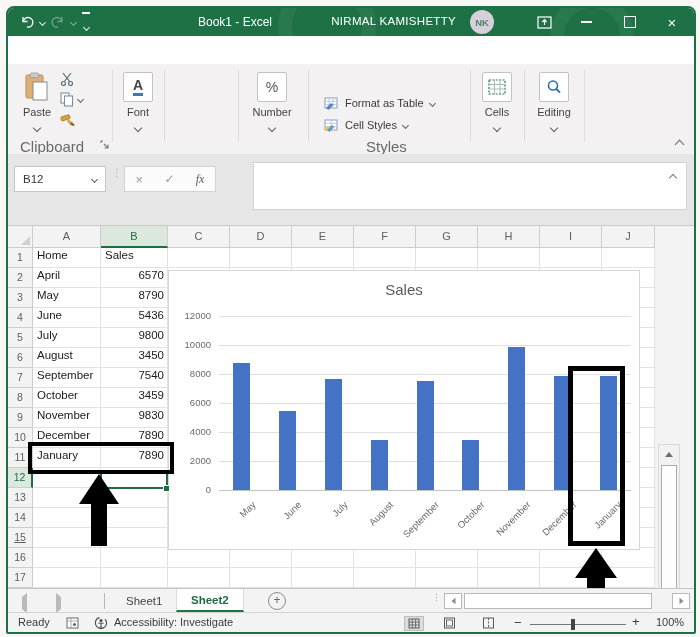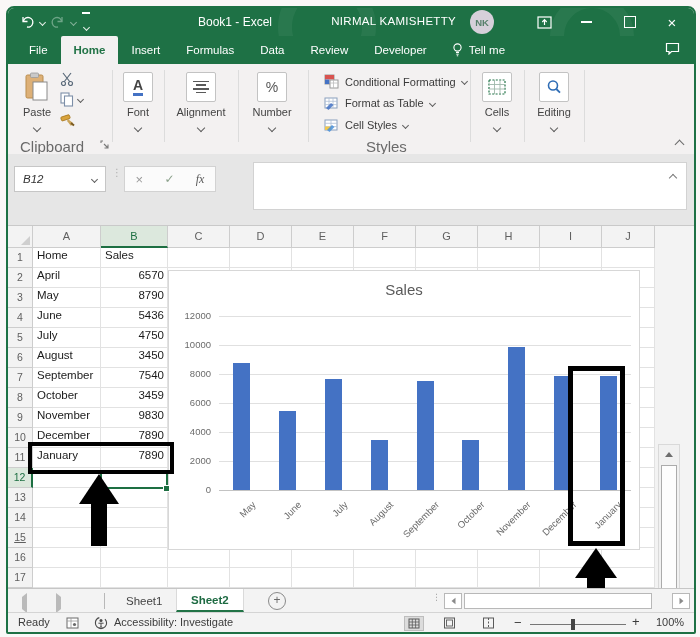--- a/index.html
+++ b/index.html
@@ -27,21 +27,21 @@
   .bigbtn{position:absolute;top:8px;text-align:center;color:#444;}
   .iconbox{width:28px;height:28px;border:1px solid #c3c3c3;background:#fff;margin:0 auto;display:flex;align-items:center;justify-content:center;border-radius:2px;}
   .bb-label{margin-top:4px;font-size:11px;}
   .chv{display:inline-block;width:5px;height:5px;border-right:1.4px solid #5f5f5f;border-bottom:1.4px solid #5f5f5f;transform:rotate(45deg);}
   .chv.up{transform:rotate(-135deg);}
   .chv.w{border-color:#e8f0ea;}
   .styles-item{position:absolute;left:316px;display:flex;align-items:center;gap:6px;font-size:11px;color:#3b3b3b;}
   .alines span{display:block;height:1.6px;background:#595959;margin:2.2px auto;}
   
   .fxrow{position:absolute;left:0;top:146px;width:100%;height:72px;background:#e6e6e6;border-bottom:1px solid #c9c9c9;box-sizing:border-box;}
-  .namebox{position:absolute;left:6px;top:12px;width:92px;height:26px;background:#fff;border:1px solid #c6c6c6;display:flex;align-items:center;font-size:11.5px;color:#333;padding-left:8px;box-sizing:border-box;font-style:italic;}
+  .namebox{position:absolute;left:6px;top:12px;width:92px;height:26px;background:#fff;border:1px solid #c6c6c6;display:flex;align-items:center;font-size:11.5px;color:#333;padding-left:8px;box-sizing:border-box;}
   .fxbtns{position:absolute;left:116px;top:12px;width:92px;height:26px;background:#fbfbfb;border:1px solid #d2d2d2;display:flex;align-items:center;justify-content:space-around;color:#9a9a9a;font-size:12px;box-sizing:border-box;}
   .fxinput{position:absolute;left:245px;top:8px;width:434px;height:48px;background:#fff;border:1px solid #d2d2d2;box-sizing:border-box;}
   
   .sheet{position:absolute;left:0;top:218px;width:686px;height:362px;background:#f3f3f3;}
   .g-row{display:flex;}
   .g-corner{height:22px;background:#f3f3f3;border-right:1px solid #cdcdcd;border-bottom:1px solid #cdcdcd;box-sizing:border-box;position:relative;}
   .g-corner:after{content:"";position:absolute;right:2px;bottom:2px;border-left:9px solid transparent;border-bottom:9px solid #cfcfcf;}
   .g-colhdr{height:22px;background:#f3f3f3;border-right:1px solid #cdcdcd;border-bottom:1px solid #cdcdcd;box-sizing:border-box;text-align:center;font-size:11px;color:#5f5f5f;line-height:21px;}
   .g-colhdr.sel-col{background:#dce8dd;color:#1d6f42;border-bottom:2px solid #1d6f42;}
   .g-rowhdr{height:20px;background:#f3f3f3;border-right:1px solid #cdcdcd;border-bottom:1px solid #cdcdcd;box-sizing:border-box;text-align:center;font-size:10.5px;color:#5f5f5f;line-height:19px;}
@@ -119,38 +119,20 @@
       </span>
     <span class="win-btn" style="right:88px;">
         <span style="display:block;width:11px;height:1.5px;background:#fff;"></span>
       </span>
     <span class="win-btn" style="right:44px;">
         <span style="display:block;width:10px;height:10px;border:1.3px solid #fff;"></span>
       </span>
     <span class="win-btn" style="right:2px;font-size:15px;">×</span>
   </div>
 
-  <div class="tabrow">
-    <span class="rtab" style="margin-left:8px;">File</span>
-    <span class="rtab active">Home</span>
-    <span class="rtab">Insert</span>
-    <span class="rtab">Formulas</span>
-    <span class="rtab">Data</span>
-    <span class="rtab">Review</span>
-    <span class="rtab">Developer</span>
-    <span class="tellme">
-      <span>
-          <svg width="11" height="14" viewBox="0 0 11 14">
-            <circle cx="5.5" cy="4.5" r="3.6" fill="none" stroke="#fff" stroke-width="1.1"></circle>
-            <path d="M4 9.5 h3 M4.3 11.2 h2.4 M4.8 12.8 h1.4" stroke="#fff" stroke-width="1" fill="none"></path>
-          </svg>
-        </span>
-      <span>Tell me</span>
-    </span>
-  </div>
   <span class="comment-ic">
       <svg width="15" height="13" viewBox="0 0 15 13">
         <path d="M1.5 1.5 h12 v8 h-7 l-2.5 2.5 v-2.5 h-2.5 z" fill="none" stroke="#fff" stroke-width="1.2"></path>
       </svg>
     </span>
 
   <div class="ribbon">
 
     <div class="bigbtn" style="left:10px;width:38px;">
       <span><svg width="26" height="30" viewBox="0 0 26 30" style="margin:0 auto;">
@@ -192,56 +174,31 @@
 
     <div class="bigbtn" style="left:108px;width:44px;">
       <span class="iconbox">
           <span style="font-weight:bold;font-size:14px;color:#444;border-bottom:3px solid #4472c4;line-height:15px;">A</span>
         </span>
       <div class="bb-label">Font</div>
       <div style="margin-top:3px;"><span class="chv"></span></div>
     </div>
     <div class="rdiv" style="left:156px;"></div>
 
-    <div class="bigbtn" style="left:160px;width:66px;">
-      <span class="iconbox">
-          <span class="alines" style="width:18px;">
-            <span style="width:16px;"></span>
-            <span style="width:10px;"></span>
-            <span style="width:16px;"></span>
-            <span style="width:10px;"></span>
-          </span>
-        </span>
-      <div class="bb-label">Alignment</div>
-      <div style="margin-top:3px;"><span class="chv"></span></div>
-    </div>
     <div class="rdiv" style="left:230px;"></div>
 
     <div class="bigbtn" style="left:234px;width:60px;">
       <span class="iconbox">
           <span style="font-size:14px;color:#555;">%</span>
         </span>
       <div class="bb-label">Number</div>
       <div style="margin-top:3px;"><span class="chv"></span></div>
     </div>
     <div class="rdiv" style="left:300px;"></div>
 
-    <div class="styles-item" style="top:10px;">
-      <span>
-          <svg width="15" height="15" viewBox="0 0 15 15">
-            <rect x="1" y="1" width="9" height="9" fill="#fff" stroke="#9a9a9a" stroke-width="1"></rect>
-            <path d="M1 1 h9 v4.5 h-9 z" fill="#d9534f"></path>
-            <path d="M1 5.5 h4.5 v4.5 h-4.5 z" fill="#4472c4"></path>
-            <rect x="6" y="6" width="8" height="8" fill="#fff" stroke="#9a9a9a" stroke-width="1"></rect>
-            <path d="M6 9 h8 M9.5 6 v8" stroke="#bcbcbc" stroke-width=".8"></path>
-          </svg>
-        </span>
-      <span>Conditional Formatting</span>
-      <span class="chv" style="width:4px;height:4px;"></span>
-    </div>
     <div class="styles-item" style="top:32px;">
       <span>
           <svg width="15" height="14" viewBox="0 0 15 14">
             <rect x="1" y="2" width="12" height="10" fill="#fff" stroke="#8aa0bd" stroke-width="1"></rect>
             <path d="M1 5.3 h12 M1 8.6 h12 M5 2 v10 M9 2 v10" stroke="#aebfd4" stroke-width=".8"></path>
             <path d="M2 12 l5 -5 l2.5 2 l-5 5 z" fill="#4472c4" opacity=".85"></path>
           </svg>
         </span>
       <span>Format as Table</span>
       <span class="chv" style="width:4px;height:4px;"></span>
@@ -367,21 +324,21 @@
           <div class="g-cell" style="width: 62px;"></div>
           <div class="g-cell" style="width: 62px;"></div>
           <div class="g-cell" style="width: 62px;"></div>
           <div class="g-cell" style="width: 62px;"></div>
           <div class="g-cell" style="width: 62px;"></div>
           <div class="g-cell" style="width: 53px;"></div>
         </div>
         <div class="g-row">
           <div class="g-rowhdr" style="width: 25px;">5</div>
           <div class="g-cell" style="width: 68px;">July</div>
-          <div class="g-cell num" style="width: 67px;">4750</div>
+          <div class="g-cell num" style="width: 67px;">9800</div>
           <div class="g-cell" style="width: 62px;"></div>
           <div class="g-cell" style="width: 62px;"></div>
           <div class="g-cell" style="width: 62px;"></div>
           <div class="g-cell" style="width: 62px;"></div>
           <div class="g-cell" style="width: 62px;"></div>
           <div class="g-cell" style="width: 62px;"></div>
           <div class="g-cell" style="width: 62px;"></div>
           <div class="g-cell" style="width: 53px;"></div>
         </div>
         <div class="g-row">

